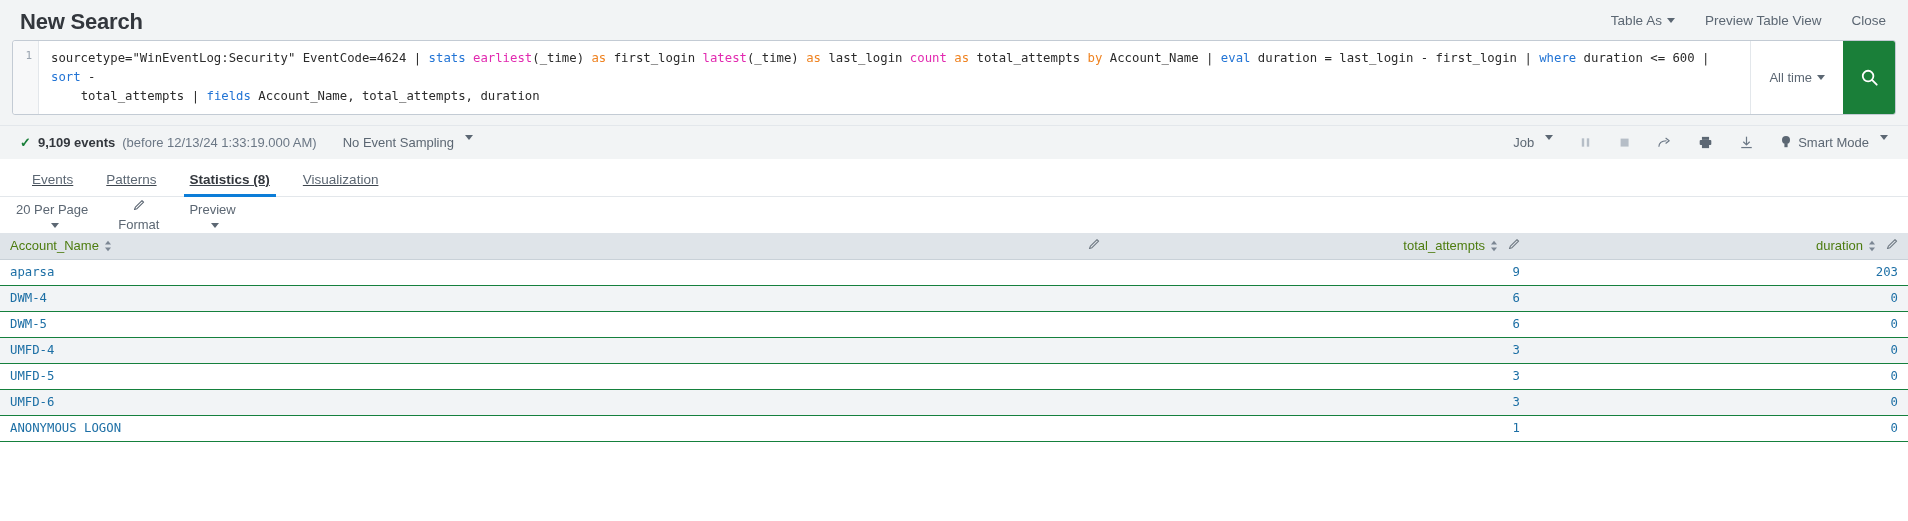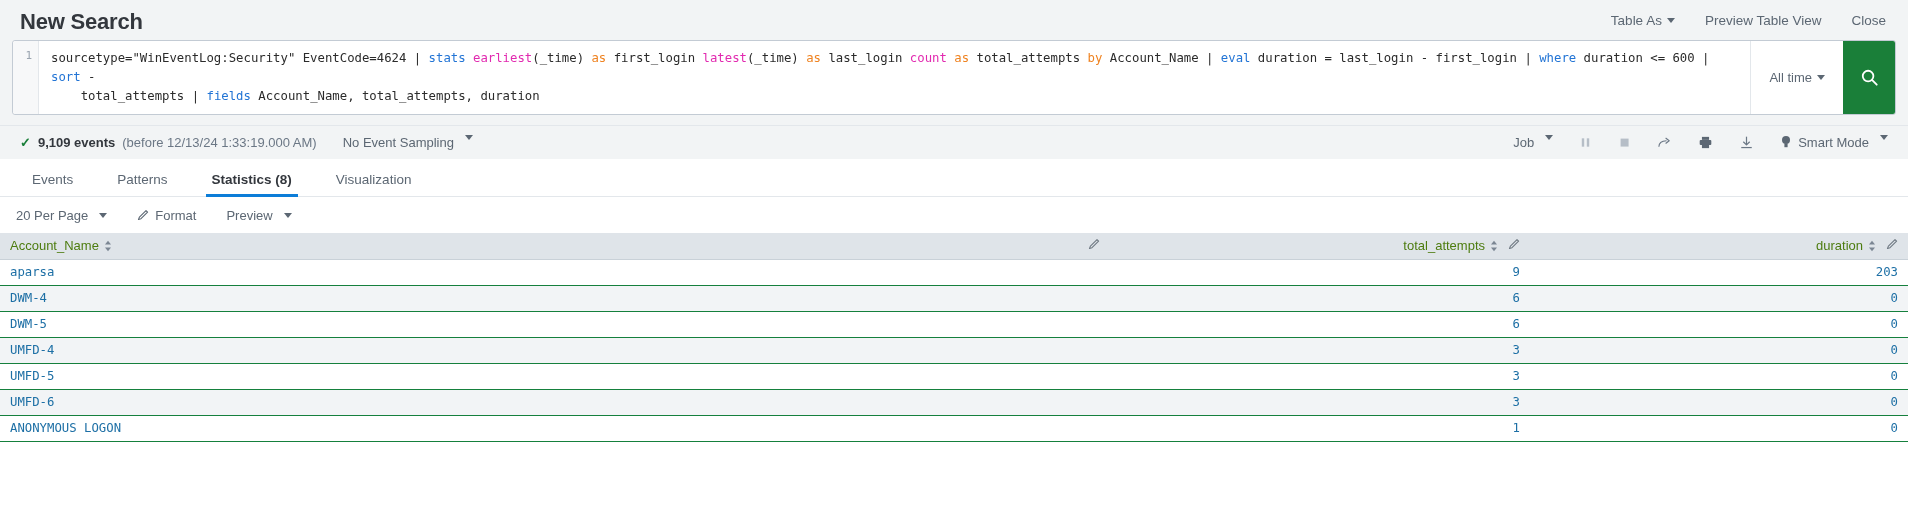--- a/index.html
+++ b/index.html
@@ -129,24 +129,25 @@
     color: #8d98a3;
   }
   .icon-btn { cursor: pointer; display: inline-flex; align-items: center; }
   .job-link, .mode-link { color: #5c6773; cursor: pointer; display:flex; align-items:flex-start; gap:6px;}
 
   
   .tabs {
     height: 38px;
     display: flex;
     align-items: flex-end;
-    gap: 12px;
+    gap: 1px;
     padding: 0 16px;
     border-bottom: 1px solid #e3e7eb;
     background: #ffffff;
+    text-decoration: underline;
   }
   .tab {
     padding: 0 16px 9px 16px;
     font-size: 13.5px;
     color: #5c6773;
     cursor: pointer;
     position: relative;
     white-space: nowrap;
   }
   .tab.active {
@@ -165,21 +166,21 @@
   .table-toolbar {
     height: 36px;
     display: flex;
     align-items: center;
     gap: 30px;
     padding: 0 16px;
     font-size: 13px;
     color: #5c6773;
     background: #ffffff;
   }
-  .tb-item { cursor: pointer; display: flex; align-items: center; gap: 6px; white-space: nowrap; }
+  .tb-item { cursor: pointer; display: flex; align-items: center; gap: 6px; white-space: nowrap; flex-direction: column; }
 
   
   .results {
     width: 100%;
     border-collapse: collapse;
     table-layout: fixed;
     font-size: 13px;
   }
   .results thead th {
     background: #dfe4e9;

